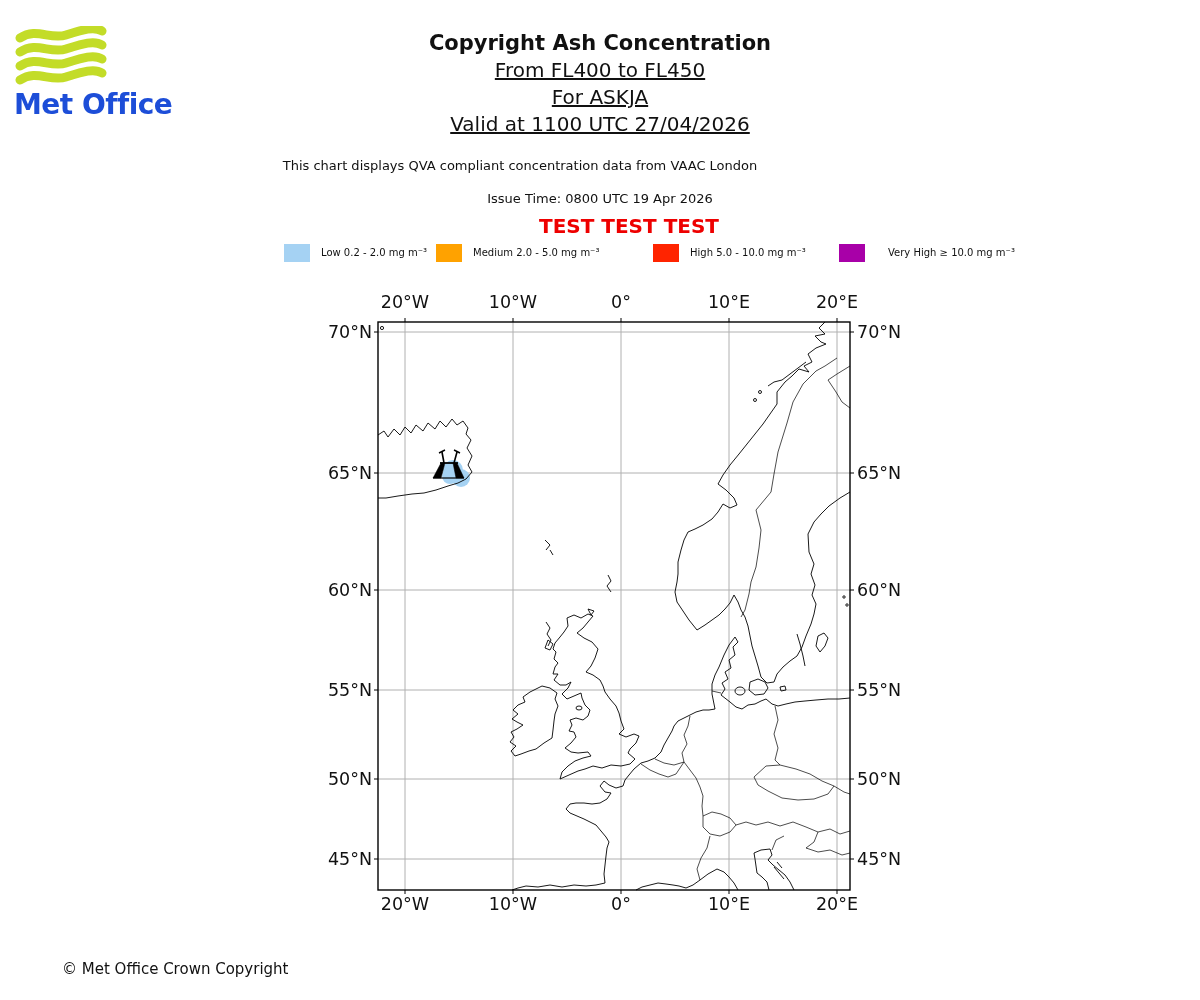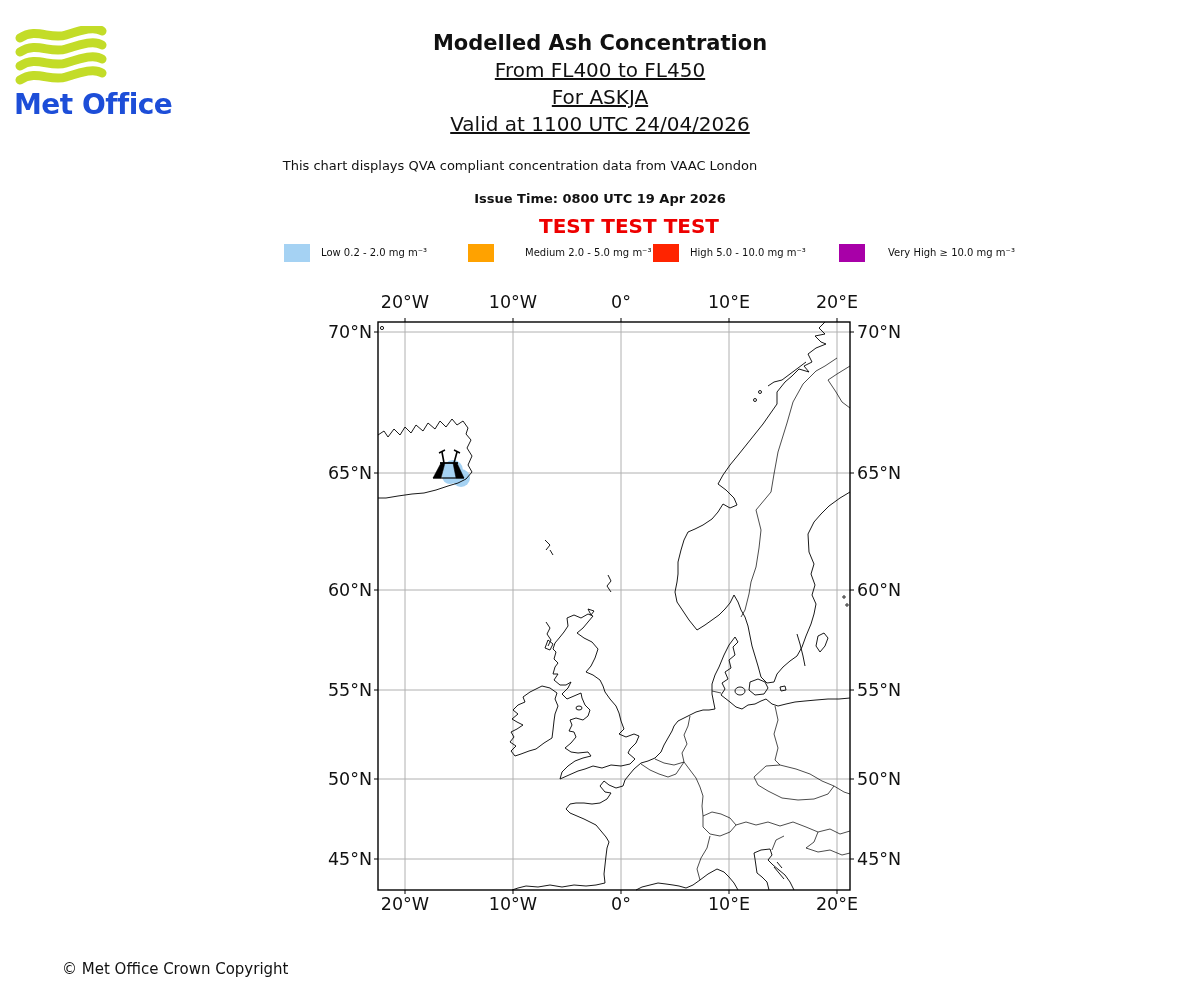--- a/index.html
+++ b/index.html
@@ -8,27 +8,27 @@
   .abs{position:absolute;}
   
   .logo{left:14px;top:26px;width:120px;height:92px;}
   .logo-text{position:absolute;left:0;top:62px;font-size:28px;font-weight:bold;
              color:#1d4ed8;letter-spacing:-0.5px;white-space:nowrap;}
   
   .title-block{left:0;top:30px;width:1200px;text-align:center;}
   .title{font-size:21px;font-weight:bold;line-height:27px;}
   .subtitle{font-size:20px;line-height:27px;text-decoration:underline;}
   .note{left:0;top:158px;width:1040px;text-align:center;font-size:13px;}
-  .issue{left:0;top:191px;width:1200px;text-align:center;font-size:13px;font-weight:bold;}
+  .issue{left:0;top:191px;width:1200px;text-align:center;font-size:13px;}
   .test{left:0;top:214px;width:1200px;text-align:center;font-size:20px;font-weight:bold;padding-left:29px;}
   
   .legend{left:0;top:243px;width:1200px;height:22px;}
   .legend-item{position:absolute;top:0;height:19px;display:flex;align-items:center;padding-left:36px;}
   .legend-item:nth-child(1){left:248px;}
-  .legend-item:nth-child(2){left:432px;gap:20px;}
+  .legend-item:nth-child(2){left:400px;}
   .legend-item:nth-child(3){left:617px;}
   .legend-item:nth-child(4){left:803px;gap:12px;}
   .swatch{width:26px;height:18px;display:inline-block;margin-right:11px;}
   .legend-label{font-size:10px;white-space:nowrap;}
   
   .lon-label{width:90px;text-align:center;font-size:17.5px;white-space:nowrap;}
   .lat-label{width:60px;font-size:17.5px;line-height:26px;height:26px;white-space:nowrap;}
   .lat-left{text-align:right;}
   .lat-right{text-align:left;}
   .copyright{left:62px;top:960px;font-size:15px;}
@@ -42,24 +42,24 @@
       <path d="M6,12 C22,1 36,14 52,9 C68,4 80,0 88,5" stroke="#C3DC28"></path>
       <path d="M6,26 C22,15 36,28 52,23 C68,18 80,14 88,19" stroke="#C3DC28"></path>
       <path d="M6,40 C22,29 36,42 52,37 C68,32 80,28 88,33" stroke="#C3DC28"></path>
       <path d="M6,54 C22,43 36,56 52,51 C68,46 80,42 88,47" stroke="#C3DC28"></path>
     </g>
   </svg>
   <div class="logo-text">Met Office</div>
 </div>
 
 <div class="abs title-block">
-  <div class="title">Modelled Ash Concentration</div>
+  <div class="title">Copyright Ash Concentration</div>
   <div class="subtitle">From FL400 to FL450</div>
   <div class="subtitle">For ASKJA</div>
-  <div class="subtitle">Valid at 1100 UTC 24/04/2026</div>
+  <div class="subtitle">Valid at 1100 UTC 27/04/2026</div>
 </div>
 
 <div class="abs note">This chart displays QVA compliant concentration data from VAAC London</div>
 <div class="abs issue">Issue Time: 0800 UTC 19 Apr 2026</div>
 <div class="abs test" style="color: rgb(238, 0, 0);">TEST TEST TEST</div>
 
 <div class="abs legend">
   <div class="legend-item">
     <span class="swatch" style="background: rgb(165, 210, 243);"></span>
     <span class="legend-label">Low 0.2 - 2.0 mg m⁻³</span>

